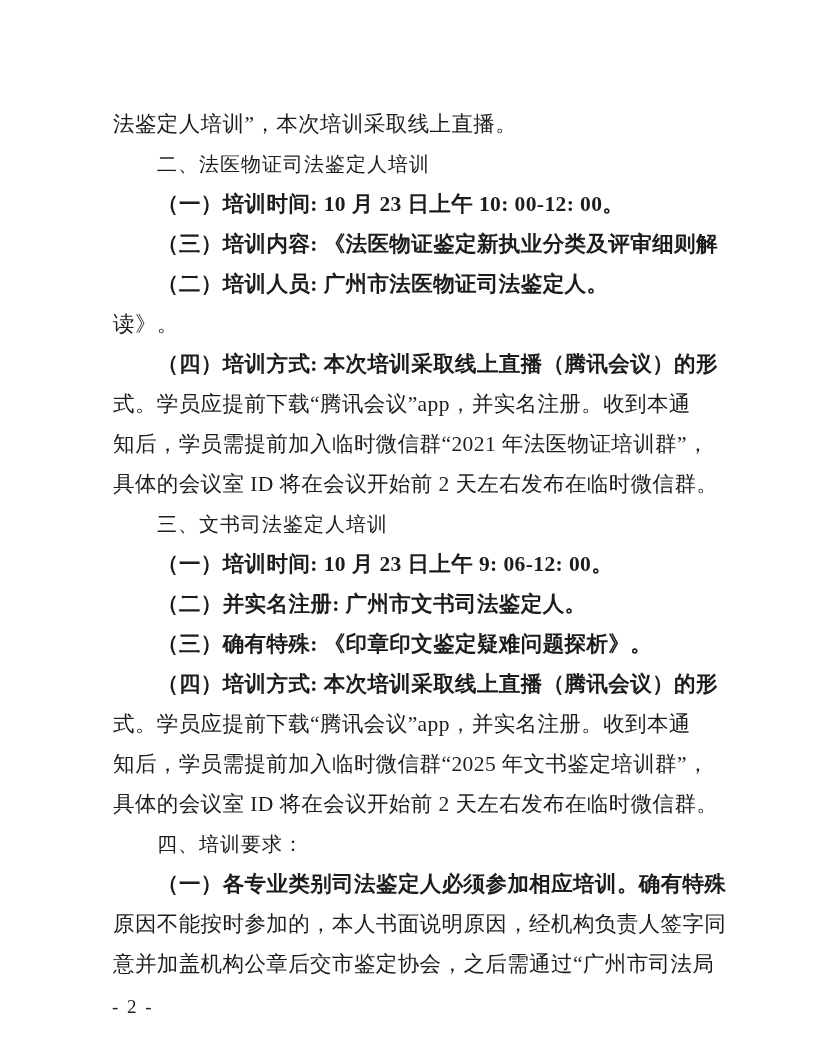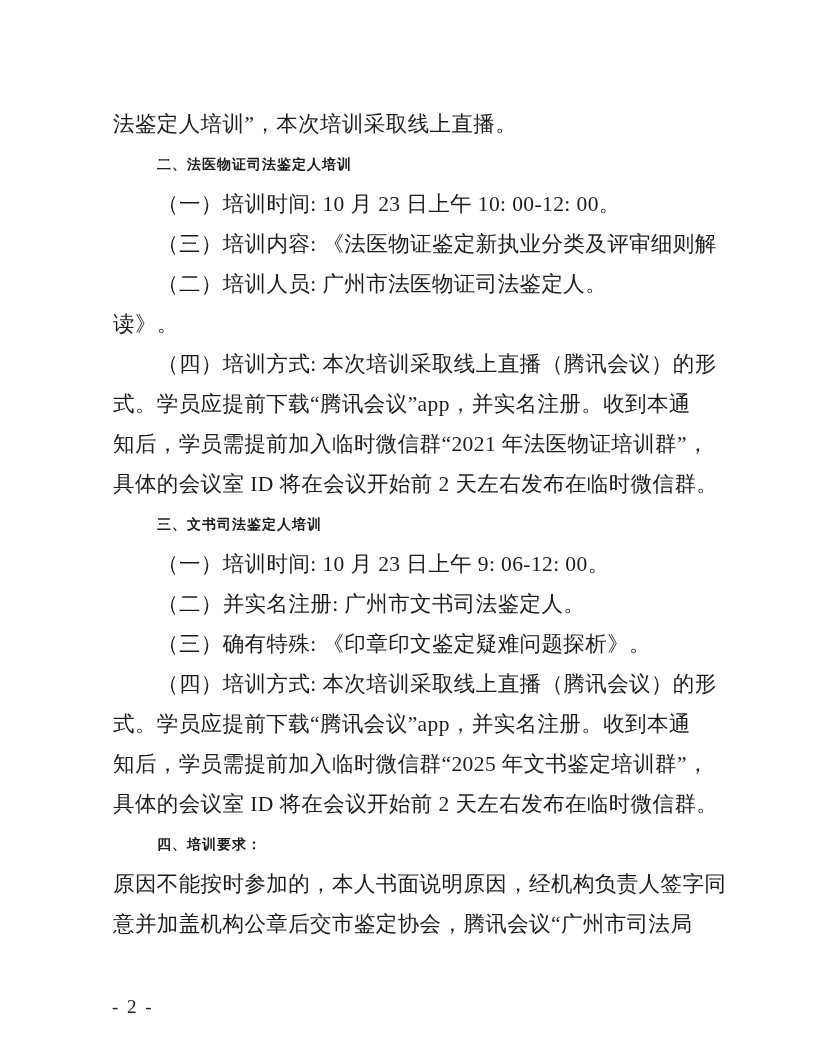--- a/index.html
+++ b/index.html
@@ -24,25 +24,26 @@
   }
   .line {
     height: 40px;
     line-height: 40px;
     font-size: 21.5px;
     letter-spacing: 0.4px;
     white-space: nowrap;
   }
   .indent {
     padding-left: 44px;
+    font-weight: bold;
   }
   .bold {
-    font-weight: 700;
+    font-weight: 400;
     font-family: "Liberation Sans", sans-serif;
-    font-size: 14px;
+    font-size: 20px;
     letter-spacing: 1px;
   }
   .footer {
     position: absolute;
     left: 112px;
     top: 995px;
     font-size: 19px;
     line-height: 24px;
     letter-spacing: 2px;
     color: #222222;
@@ -66,18 +67,19 @@
     <div class="line">具体的会议室 ID 将在会议开始前 2 天左右发布在临时微信群。</div>
     <div class="line bold indent">三、文书司法鉴定人培训</div>
     <div class="line indent">（一）培训时间: 10 月 23 日上午 9: 06-12: 00。</div>
     <div class="line indent">（二）并实名注册: 广州市文书司法鉴定人。</div>
     <div class="line indent">（三）确有特殊: 《印章印文鉴定疑难问题探析》。</div>
     <div class="line indent">（四）培训方式: 本次培训采取线上直播（腾讯会议）的形</div>
     <div class="line">式。学员应提前下载“腾讯会议”app，并实名注册。收到本通</div>
     <div class="line">知后，学员需提前加入临时微信群“2025 年文书鉴定培训群”，</div>
     <div class="line">具体的会议室 ID 将在会议开始前 2 天左右发布在临时微信群。</div>
     <div class="line bold indent">四、培训要求：</div>
+    <div class="line indent">（一）各专业类别司法鉴定人必须参加相应培训。确有特殊</div>
     <div class="line">原因不能按时参加的，本人书面说明原因，经机构负责人签字同</div>
-    <div class="line">意并加盖机构公章后交市鉴定协会，腾讯会议“广州市司法局</div>
+    <div class="line">意并加盖机构公章后交市鉴定协会，之后需通过“广州市司法局</div>
   </div>
 
   <div class="footer">- 2 -</div>
 </div>
 
 </body></html>

